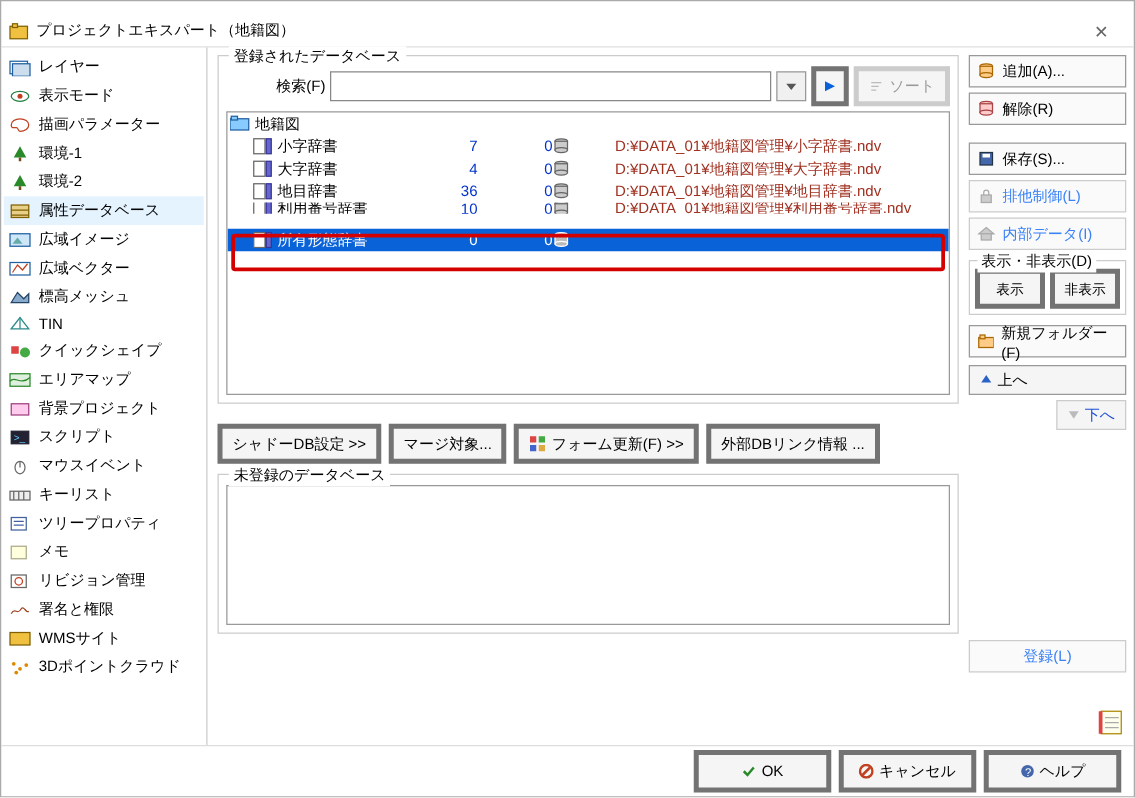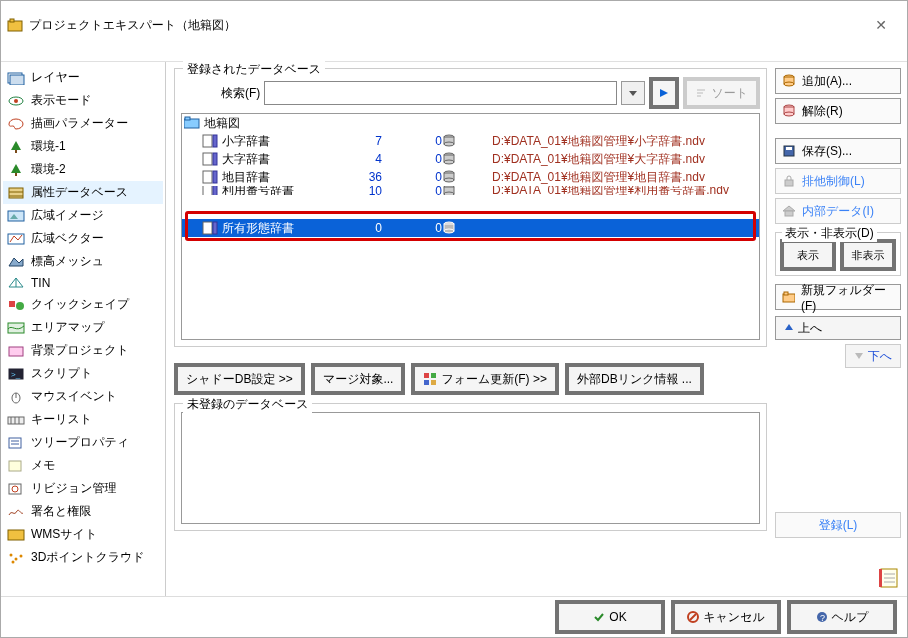--- a/index.html
+++ b/index.html
@@ -1,17 +1,17 @@
 <!DOCTYPE html>
 <html><head>
 <meta charset="utf-8">
 <style>
 html,body{margin:0;padding:0;font-family:"Yu Gothic UI","Meiryo",sans-serif;font-size:12px;background:#fff;color:#000}
 .window{width:908px;height:638px;border:1px solid #aaa;box-sizing:border-box;display:flex;flex-direction:column;background:#fff}
-.titlebar{height:28px;display:flex;align-items:flex-start;padding:16px 6px;border-bottom:1px solid #e0e0e0}
+.titlebar{height:28px;display:flex;align-items:flex-end;padding:4px 6px;border-bottom:1px solid #e0e0e0}
 .titlebar .icon{width:16px;height:16px;margin-right:6px}
 .titlebar .title{flex:1}
 .titlebar .close{width:40px;text-align:center;color:#666;font-size:14px}
 .body{flex:1;display:flex;min-height:0}
 .sidebar{width:160px;border-right:1px solid #ccc;padding:4px 2px;overflow:hidden}
 .side-item{display:flex;align-items:center;padding:3px 4px;gap:6px;cursor:pointer}
 .side-item.selected{background:#e5f3ff}
 .side-icon{width:18px;height:14px;display:inline-flex;align-items:center;justify-content:center}
 .main{flex:1;display:flex;min-width:0}
 .center{flex:1;display:flex;flex-direction:column;padding:6px 4px 6px 8px;min-width:0}
@@ -378,21 +378,21 @@
                 <span class="c3">0</span>
                 <span class="cicon">
                   <svg width="14" height="14">
                     <ellipse cx="7" cy="3" rx="5" ry="2" fill="#ccc" stroke="#666"></ellipse>
                     <rect x="2" y="3" width="10" height="7" fill="#ccc" stroke="#666"></rect>
                     <ellipse cx="7" cy="10" rx="5" ry="2" fill="#ccc" stroke="#666"></ellipse>
                   </svg>
                 </span>
                 <span class="c4">D:¥DATA_01¥地籍図管理¥利用番号辞書.ndv</span>
               </div>
-            <div class="tree-row sel" style="margin-top:24px">
+            <div class="tree-row sel" style="margin-top:12px">
                 <span class="indent"></span>
                 <span class="dict-icon">
                   <svg width="16" height="14">
                     <rect x="1" y="1" width="9" height="12" fill="#fff" stroke="#666"></rect>
                     <rect x="11" y="1" width="4" height="12" fill="#66c" stroke="#339"></rect>
                   </svg>
                 </span>
                 <span class="c1">所有形態辞書</span>
                 <span class="c2">0</span>
                 <span class="c3">0</span>

